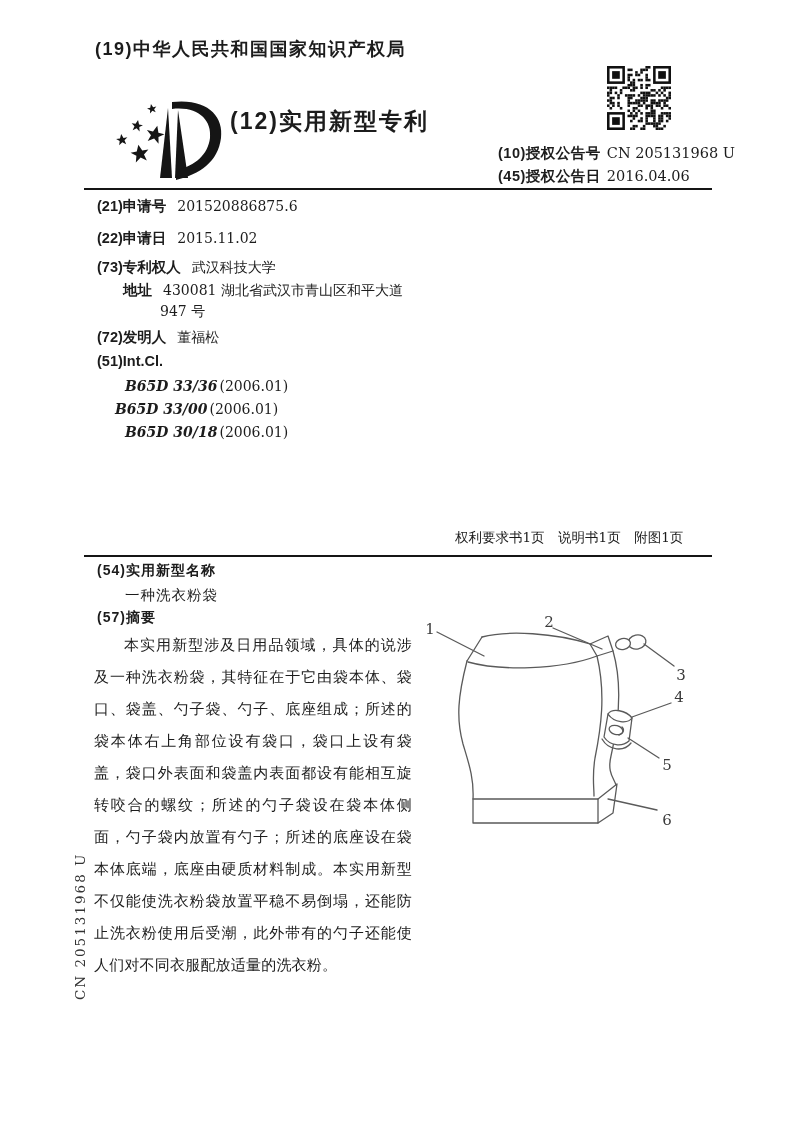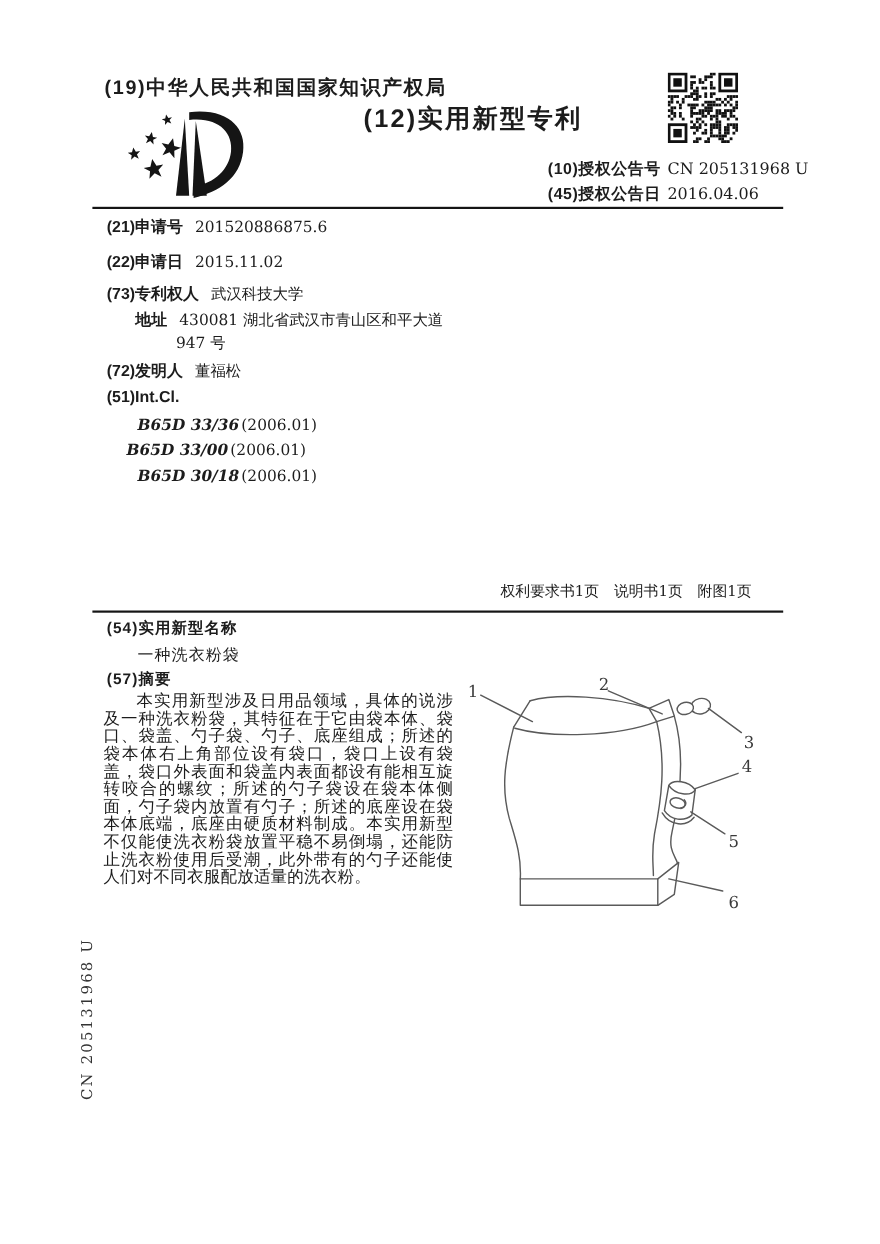--- a/index.html
+++ b/index.html
@@ -1,36 +1,36 @@
 <!DOCTYPE html>
 <html><head>
 <meta charset="utf-8">
 <style>
   html,body{margin:0;padding:0;background:#fff;}
   body{width:800px;height:1131px;position:relative;font-family:"Liberation Sans",sans-serif;color:#1c1c1c;}
   .abs{position:absolute;}
   .lbl{font-family:"Liberation Sans",sans-serif;font-weight:bold;}
   .val{font-family:"DejaVu Serif","Liberation Serif",serif;font-weight:normal;}
-  .office{left:95px;top:67px;font-size:18px;font-weight:bold;letter-spacing:1.5px;}
-  .doc-type{left:230px;top:92px;width:400px;text-align:center;font-size:23px;font-weight:bold;letter-spacing:2px;}
+  .office{left:95px;top:37px;font-size:18px;font-weight:bold;letter-spacing:1.5px;}
+  .doc-type{left:230px;top:106px;width:400px;font-size:23px;font-weight:bold;letter-spacing:2px;}
   .logo{left:112px;top:96px;}
   .qr{left:607px;top:66px;}
   .pub-row{left:498px;font-size:14.5px;white-space:nowrap;}
   .pub-row .lbl{letter-spacing:0.5px;margin-top:36px;}
   .pub-row .val{margin-left:6px;}
   .rule{left:84px;width:628px;height:2px;background:#151515;}
   .brow{font-size:14.5px;white-space:nowrap;}
   .brow .val{margin-left:11px;font-size:14px;}
   .cls{font-size:14px;white-space:nowrap;}
   .cls .code{font-family:"DejaVu Serif",serif;font-weight:bold;font-style:italic;}
   .cls .yr{font-family:"DejaVu Serif",serif;margin-left:2px;text-align:center;}
   .pages{left:455px;top:529px;font-size:13.5px;font-family:"DejaVu Serif",serif;white-space:pre;}
   .sec-lbl{left:97px;font-size:14px;font-weight:bold;letter-spacing:1px;}
   .sec-val{left:125px;font-size:14.5px;font-family:"DejaVu Serif",serif;letter-spacing:1px;}
-  .abstract{left:94px;top:629px;width:318px;font-size:15px;line-height:16px;
+  .abstract{left:94px;top:629px;width:318px;font-size:15px;line-height:32px;
             font-family:"DejaVu Serif","Liberation Serif",serif;text-align:justify;
             text-indent:2em;letter-spacing:0.2px;}
   .figure{left:420px;top:606px;}
   .side-code{left:72px;top:1000px;transform:rotate(-90deg);transform-origin:0 0;
              font-family:"DejaVu Serif",serif;font-size:13.5px;letter-spacing:2px;white-space:nowrap;color:#333;}
   svg text{font-family:"DejaVu Serif",serif;font-size:15px;fill:#3a3a3a;}
 </style>
 </head>
 <body>
 

